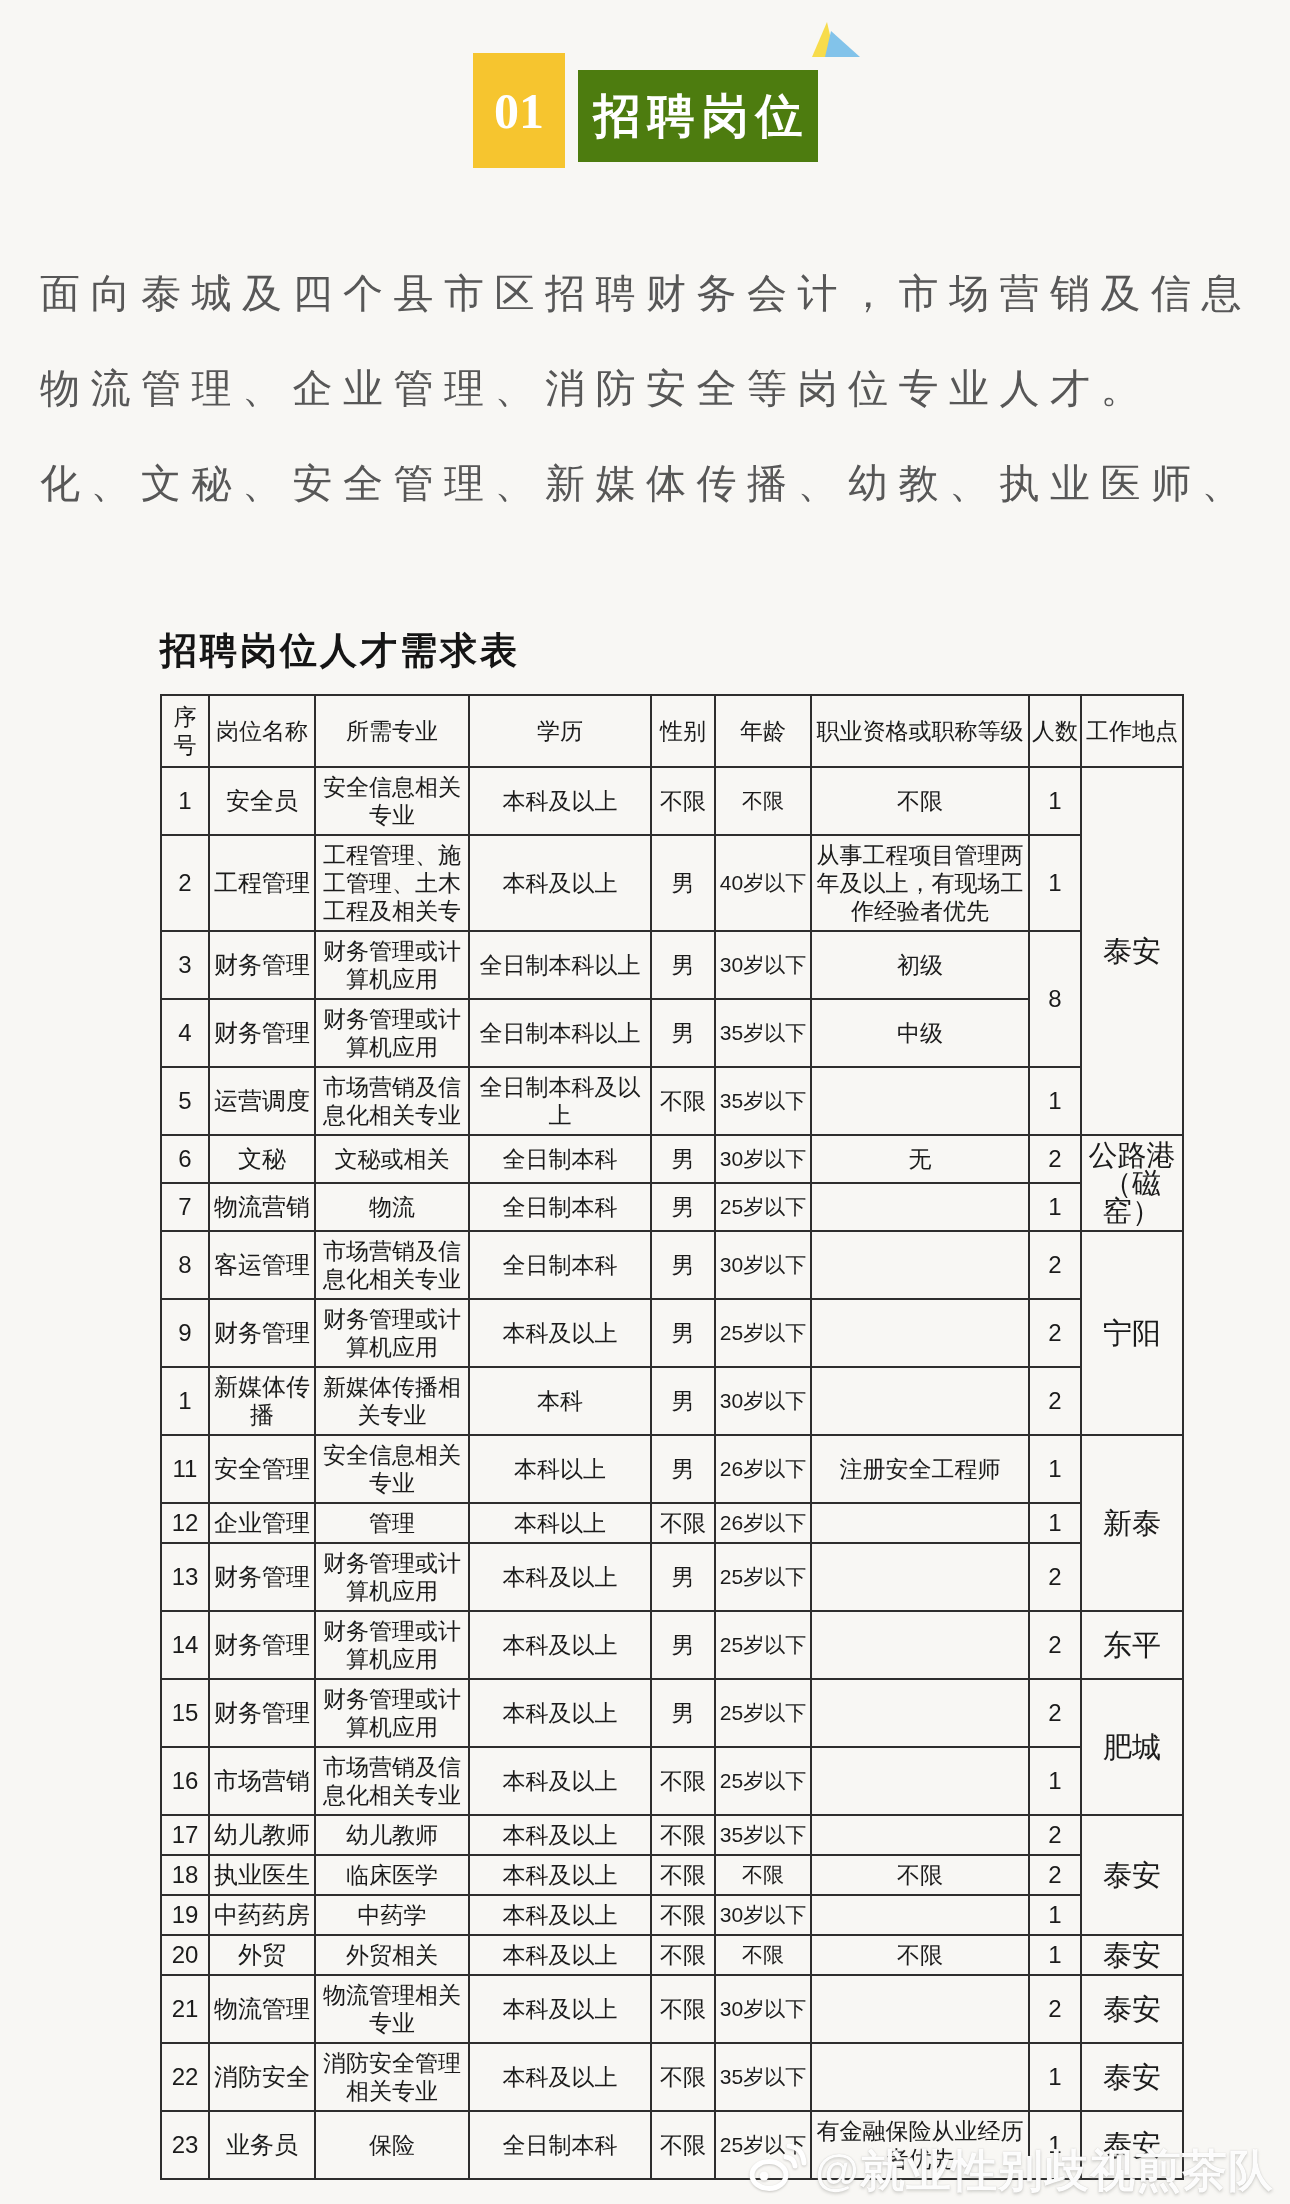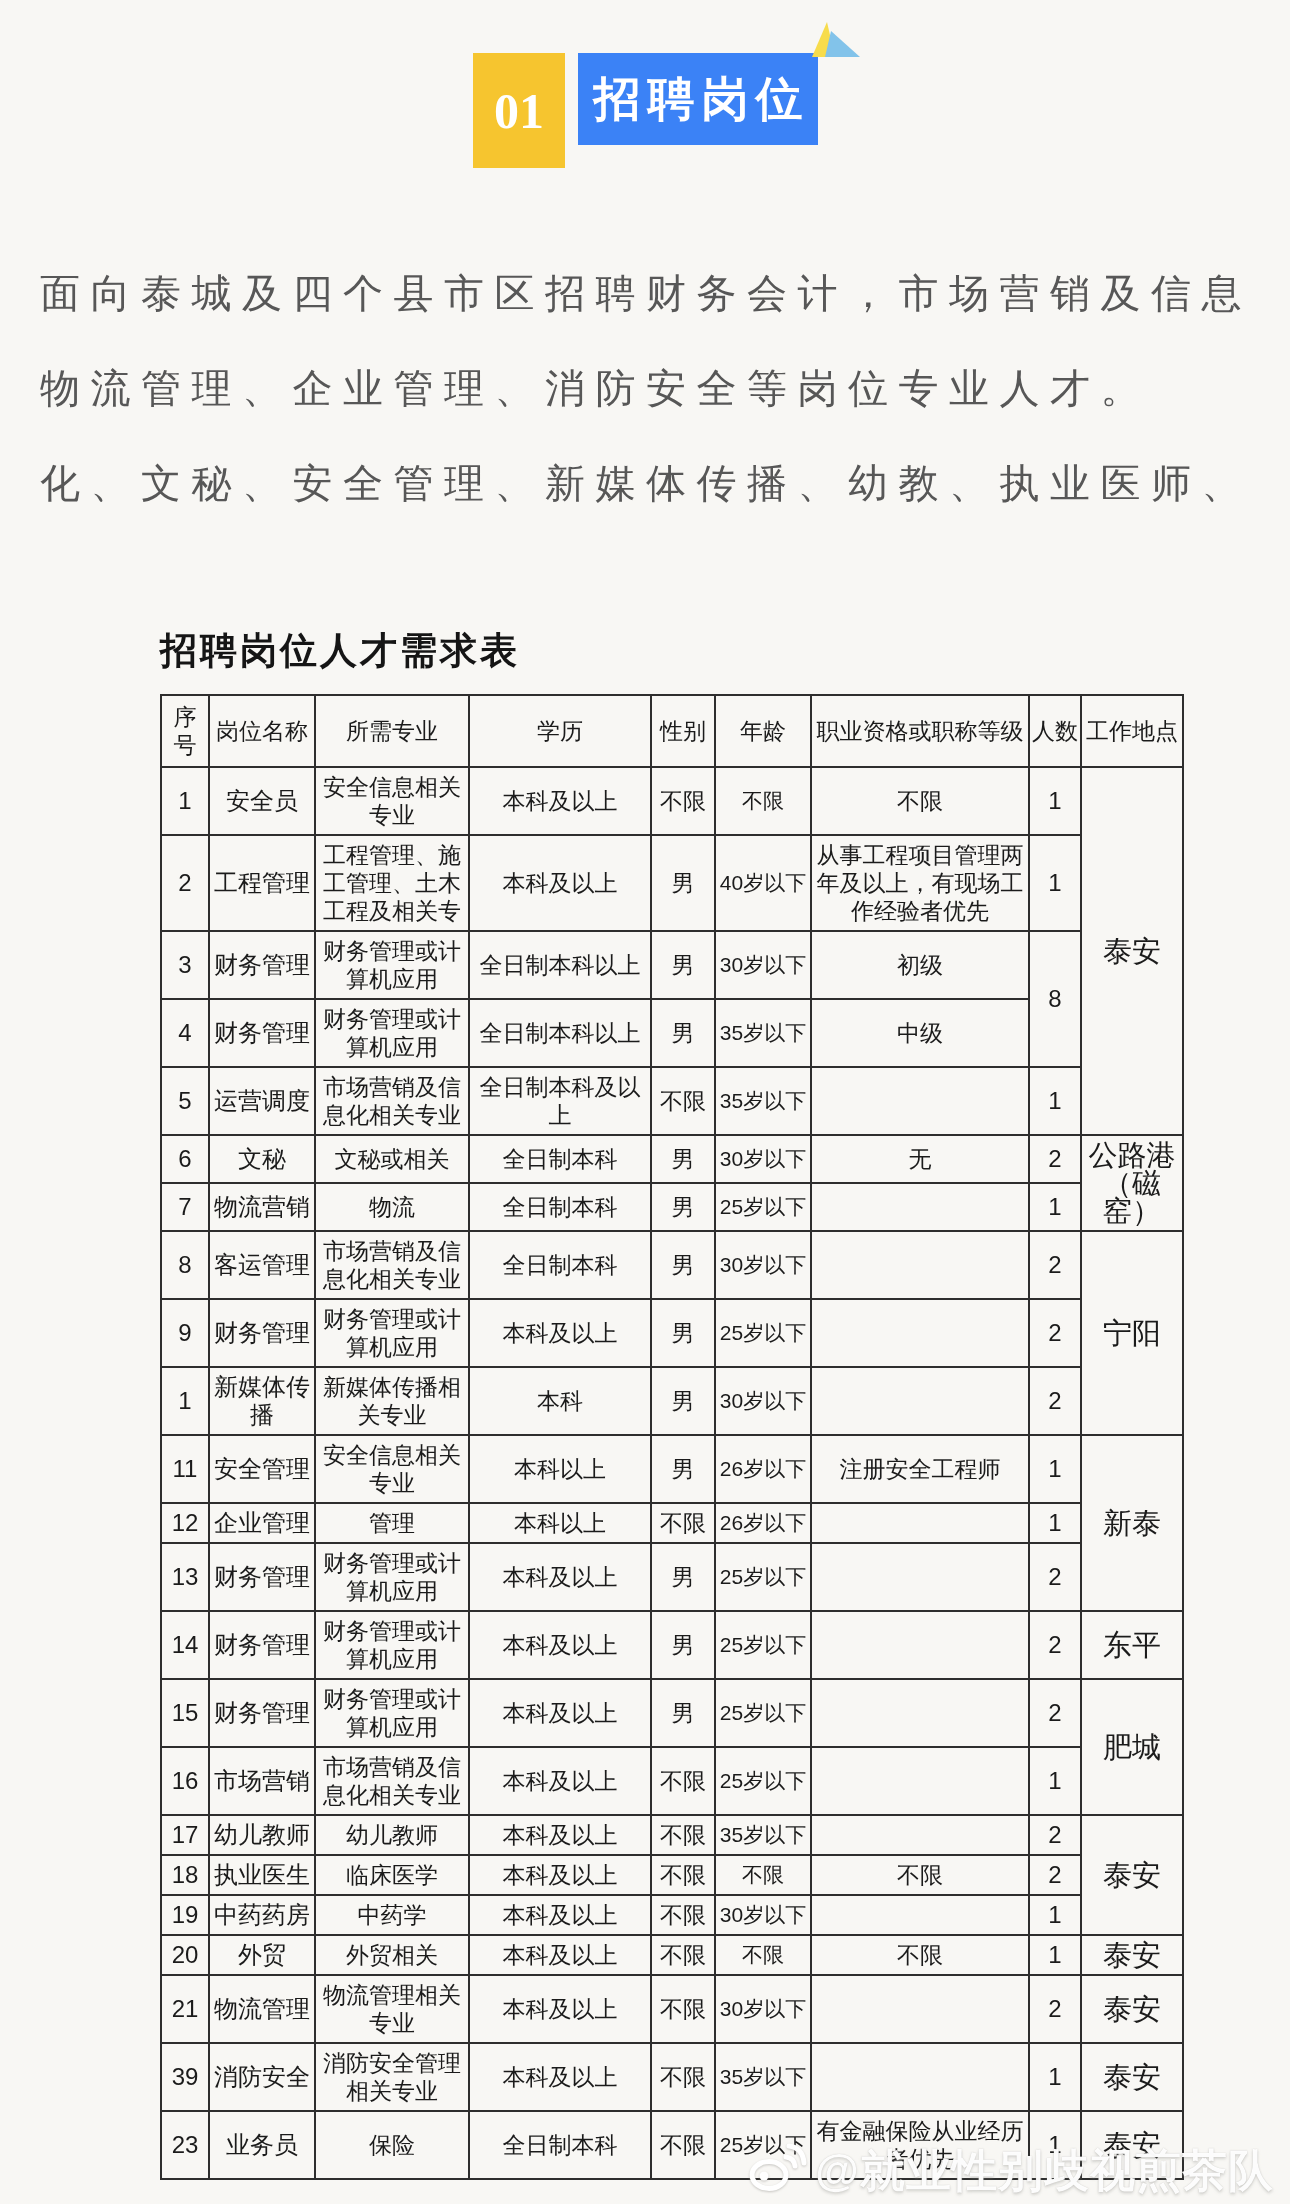--- a/index.html
+++ b/index.html
@@ -57,21 +57,21 @@
     text-shadow:0 0 1px rgba(150,148,144,0.55), 0 2px 3px rgba(150,148,144,0.35);
   }
   .watermark svg { filter:drop-shadow(0 1px 1px rgba(150,148,144,0.5)); }
 </style>
 </head>
 <body>
 
 <div class="page" data-name="poster-page">
 
   <div class="badge-num" data-name="section-number-badge" style="background: rgb(246, 197, 47);">01</div>
-  <div class="badge-title" data-name="section-title-badge" style="background: #3b82f6;">招聘岗位</div>
+  <div class="badge-title" data-name="section-title-badge" style="background: #4d7c0f; margin-top: 17px;">招聘岗位</div>
   <div class="badge-tris" data-name="corner-triangles-decoration">
     <svg width="52" height="36" viewBox="0 0 52 36">
       <polygon data-name="yellow-triangle-icon" points="17,0 2,35 25,35" fill="#F7DC4C"></polygon>
       <polygon data-name="blue-triangle-icon" points="21,9 50,35 15,35" fill="#82C3EA"></polygon>
     </svg>
   </div>
 
   <div class="intro" data-name="intro-paragraph">
     <div class="line" data-name="intro-line">面向泰城及四个县市区招聘财务会计，市场营销及信息</div>
     <div class="line" data-name="intro-line">物流管理、企业管理、消防安全等岗位专业人才。</div>
@@ -318,21 +318,21 @@
           <td data-name="cell-position">物流管理</td>
           <td data-name="cell-major">物流管理相关专业</td>
           <td data-name="cell-education">本科及以上</td>
           <td data-name="cell-gender">不限</td>
           <td data-name="cell-age">30岁以下</td>
           <td data-name="cell-qualification"></td>
           <td data-name="cell-count">2</td>
           <td data-name="cell-location">泰安</td>
         </tr>
         <tr data-name="table-row">
-          <td data-name="cell-index">39</td>
+          <td data-name="cell-index">22</td>
           <td data-name="cell-position">消防安全</td>
           <td data-name="cell-major">消防安全管理相关专业</td>
           <td data-name="cell-education">本科及以上</td>
           <td data-name="cell-gender">不限</td>
           <td data-name="cell-age">35岁以下</td>
           <td data-name="cell-qualification"></td>
           <td data-name="cell-count">1</td>
           <td data-name="cell-location">泰安</td>
         </tr>
         <tr data-name="table-row">

